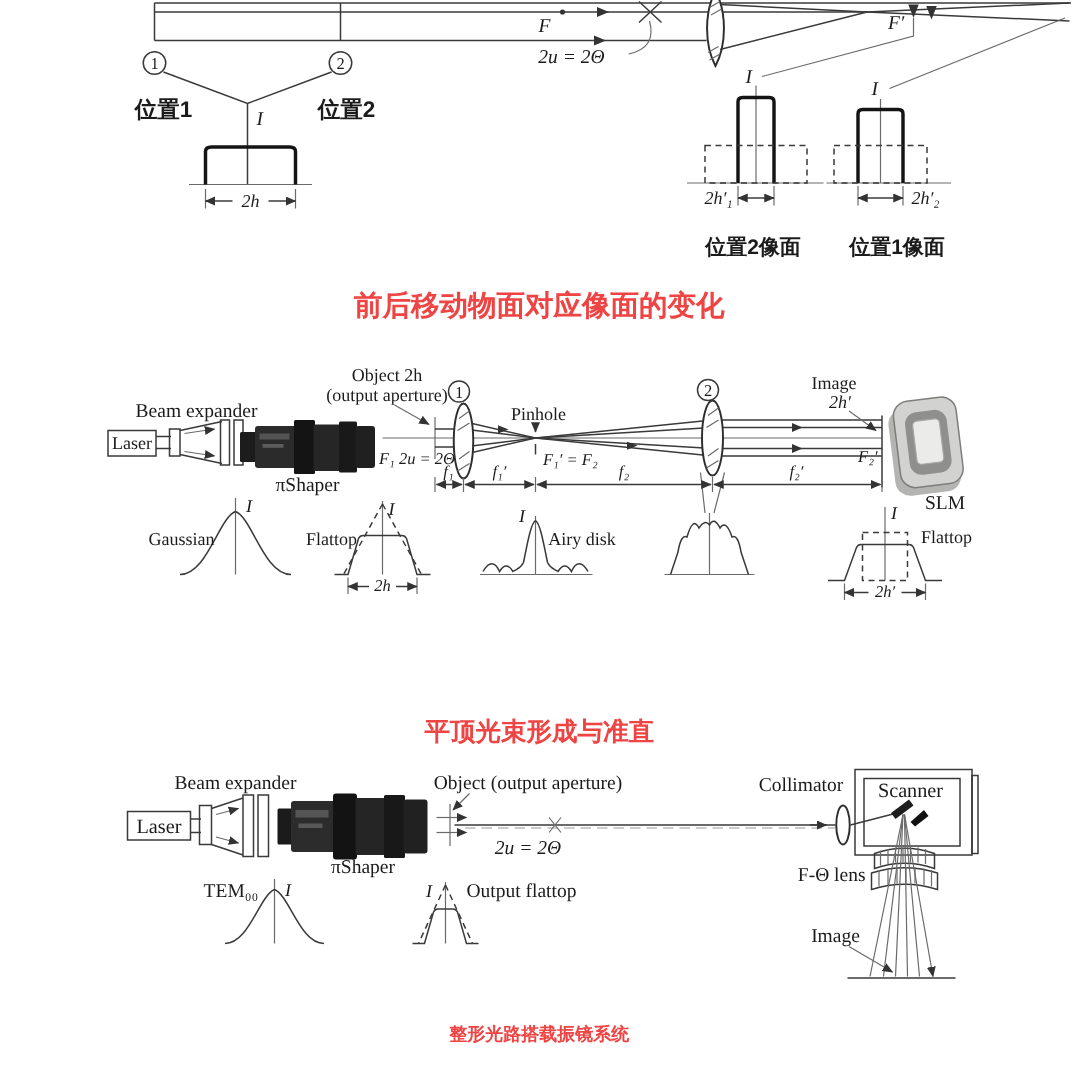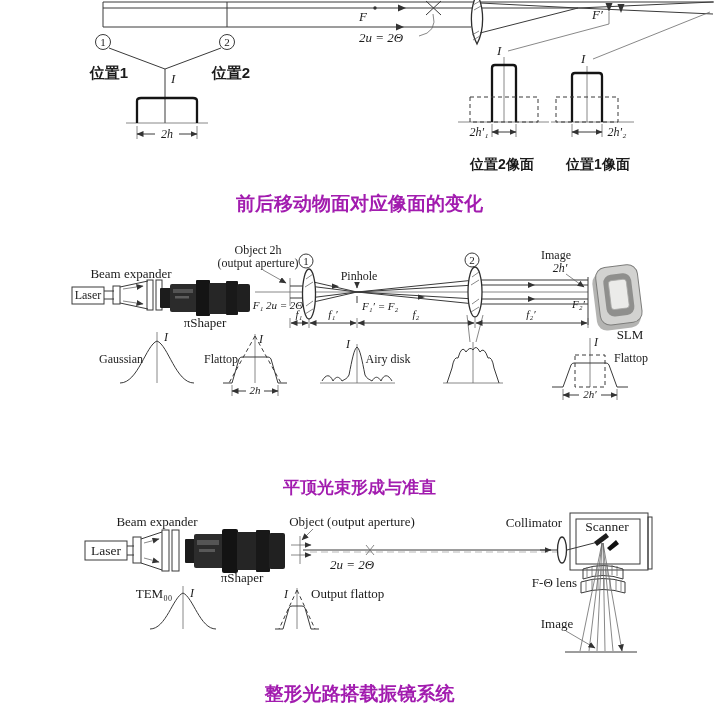--- a/index.html
+++ b/index.html
@@ -11,25 +11,25 @@
   .thick{stroke:#141414;fill:none;stroke-width:2.3;}
   .dash{stroke:#3a3a3a;fill:none;stroke-width:1;stroke-dasharray:4,3;}
   .lens{fill:#ffffff;stroke:#2e2e2e;stroke-width:1.3;}
   .fillD{fill:#333;stroke:none;}
   text{fill:#1b1b1b;}
   .ser{font-family:"Liberation Serif","DejaVu Serif",serif;font-size:13px;}
   .it{font-style:italic;}
   .s11{font-size:11px;} .s12{font-size:12px;} .s14{font-size:13.5px;}
   .cjk{font-family:"Liberation Sans","DejaVu Sans",sans-serif;font-weight:700;font-size:15px;}
   .cjks{font-family:"Liberation Sans","DejaVu Sans",sans-serif;font-weight:700;font-size:14px;}
-  .caption{position:absolute;left:0;right:0;text-align:center;font-weight:700;color:#a21caf;
+  .caption{position:absolute;left:0;right:0;text-align:center;font-weight:700;color:#ef4444;
            font-family:"Liberation Sans","DejaVu Sans",sans-serif;}
   .cap1{top:191px;font-size:19px;}
   .cap2{top:452px;font-size:17px;margin-top:24px;}
-  .cap3{top:681px;font-size:19px;}
+  .cap3{top:681px;font-size:12px;}
 </style>
 </head>
 <body>
 
 <div id="page">
 
 <svg width="719" height="719" viewBox="0 0 719 719">
   <defs>
     <marker id="ar" markerWidth="9" markerHeight="8" refX="6.5" refY="3" orient="auto" markerUnits="userSpaceOnUse">
       <path d="M0,0 L7,3 L0,6 Z" fill="#333"></path>

